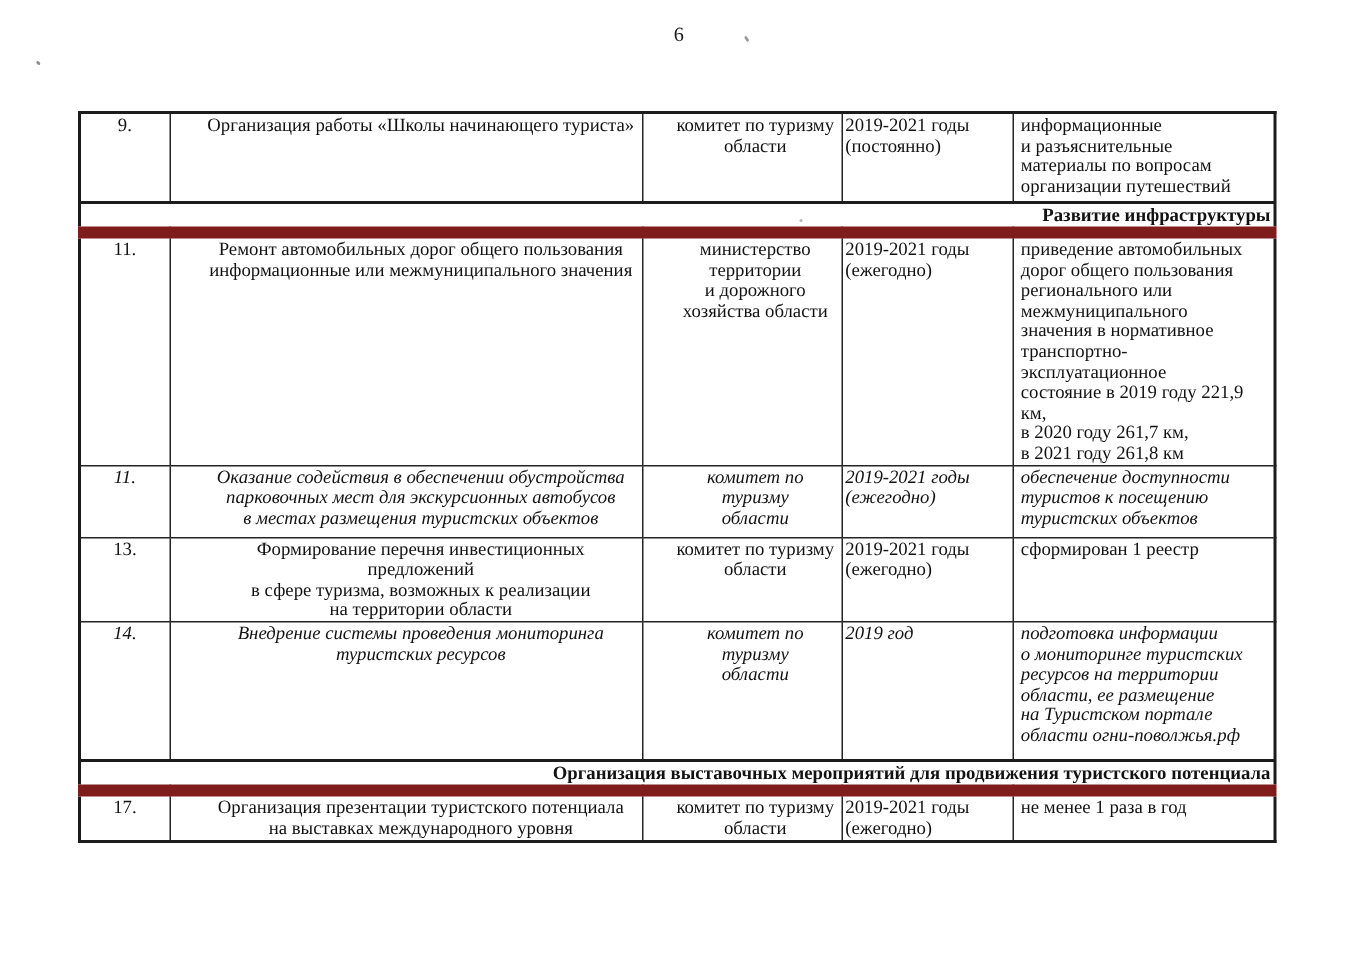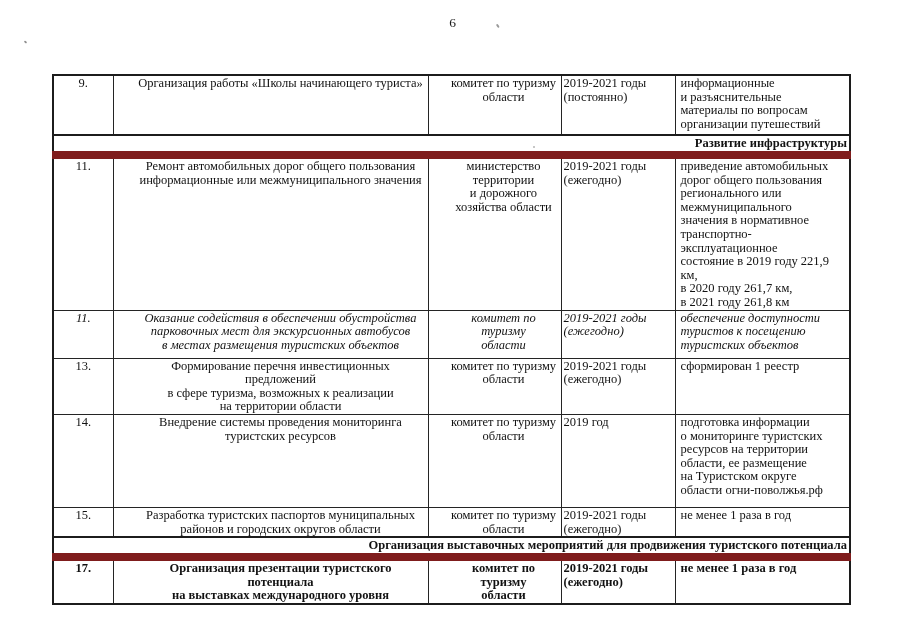--- a/index.html
+++ b/index.html
@@ -140,48 +140,38 @@
         <td class="cell-num">13.</td>
         <td class="cell-act">Формирование перечня инвестиционных предложений
 в сфере туризма, возможных к реализации
 на территории области</td>
         <td class="cell-exec">комитет по туризму
 области</td>
         <td class="cell-period">2019-2021 годы
 (ежегодно)</td>
         <td class="cell-result">сформирован 1 реестр</td>
       </tr>
-      <tr style="height: 93px;">
+      <tr style="height: 93px; font-style: italic;">
         <td class="cell-num">14.</td>
         <td class="cell-act">Внедрение системы проведения мониторинга
 туристских ресурсов</td>
         <td class="cell-exec">комитет по туризму
 области</td>
         <td class="cell-period">2019 год</td>
         <td class="cell-result">подготовка информации
 о мониторинге туристских
 ресурсов на территории
 области, ее размещение
-на Туристском округе
+на Туристском портале
 области огни-поволжья.рф</td>
-      </tr>
-      <tr style="height: 27px;">
-        <td class="cell-num">15.</td>
-        <td class="cell-act">Разработка туристских паспортов муниципальных
-районов и городских округов области</td>
-        <td class="cell-exec">комитет по туризму
-области</td>
-        <td class="cell-period">2019-2021 годы
-(ежегодно)</td>
-        <td class="cell-result">не менее 1 раза в год</td>
       </tr>
       <tr class="section-row" style="height: 15px; margin-left: 40px;">
         <td colspan="5">Организация выставочных мероприятий для продвижения туристского потенциала</td>
       </tr>
-      <tr style="height: 31px; font-weight: bold;">
+      <tr style="height: 31px;">
         <td class="cell-num">17.</td>
         <td class="cell-act">Организация презентации туристского потенциала
 на выставках международного уровня</td>
         <td class="cell-exec">комитет по туризму
 области</td>
         <td class="cell-period">2019-2021 годы
 (ежегодно)</td>
         <td class="cell-result">не менее 1 раза в год</td>
       </tr>
     </tbody>

